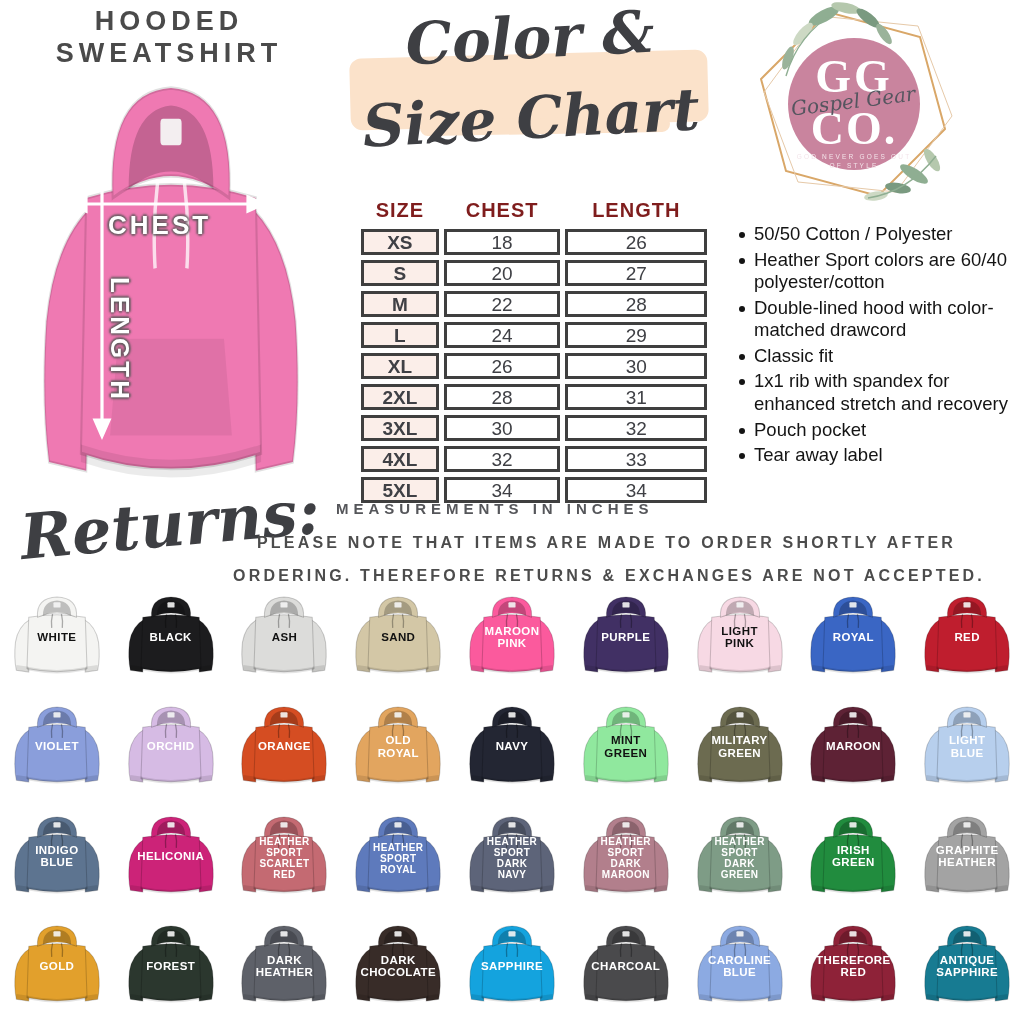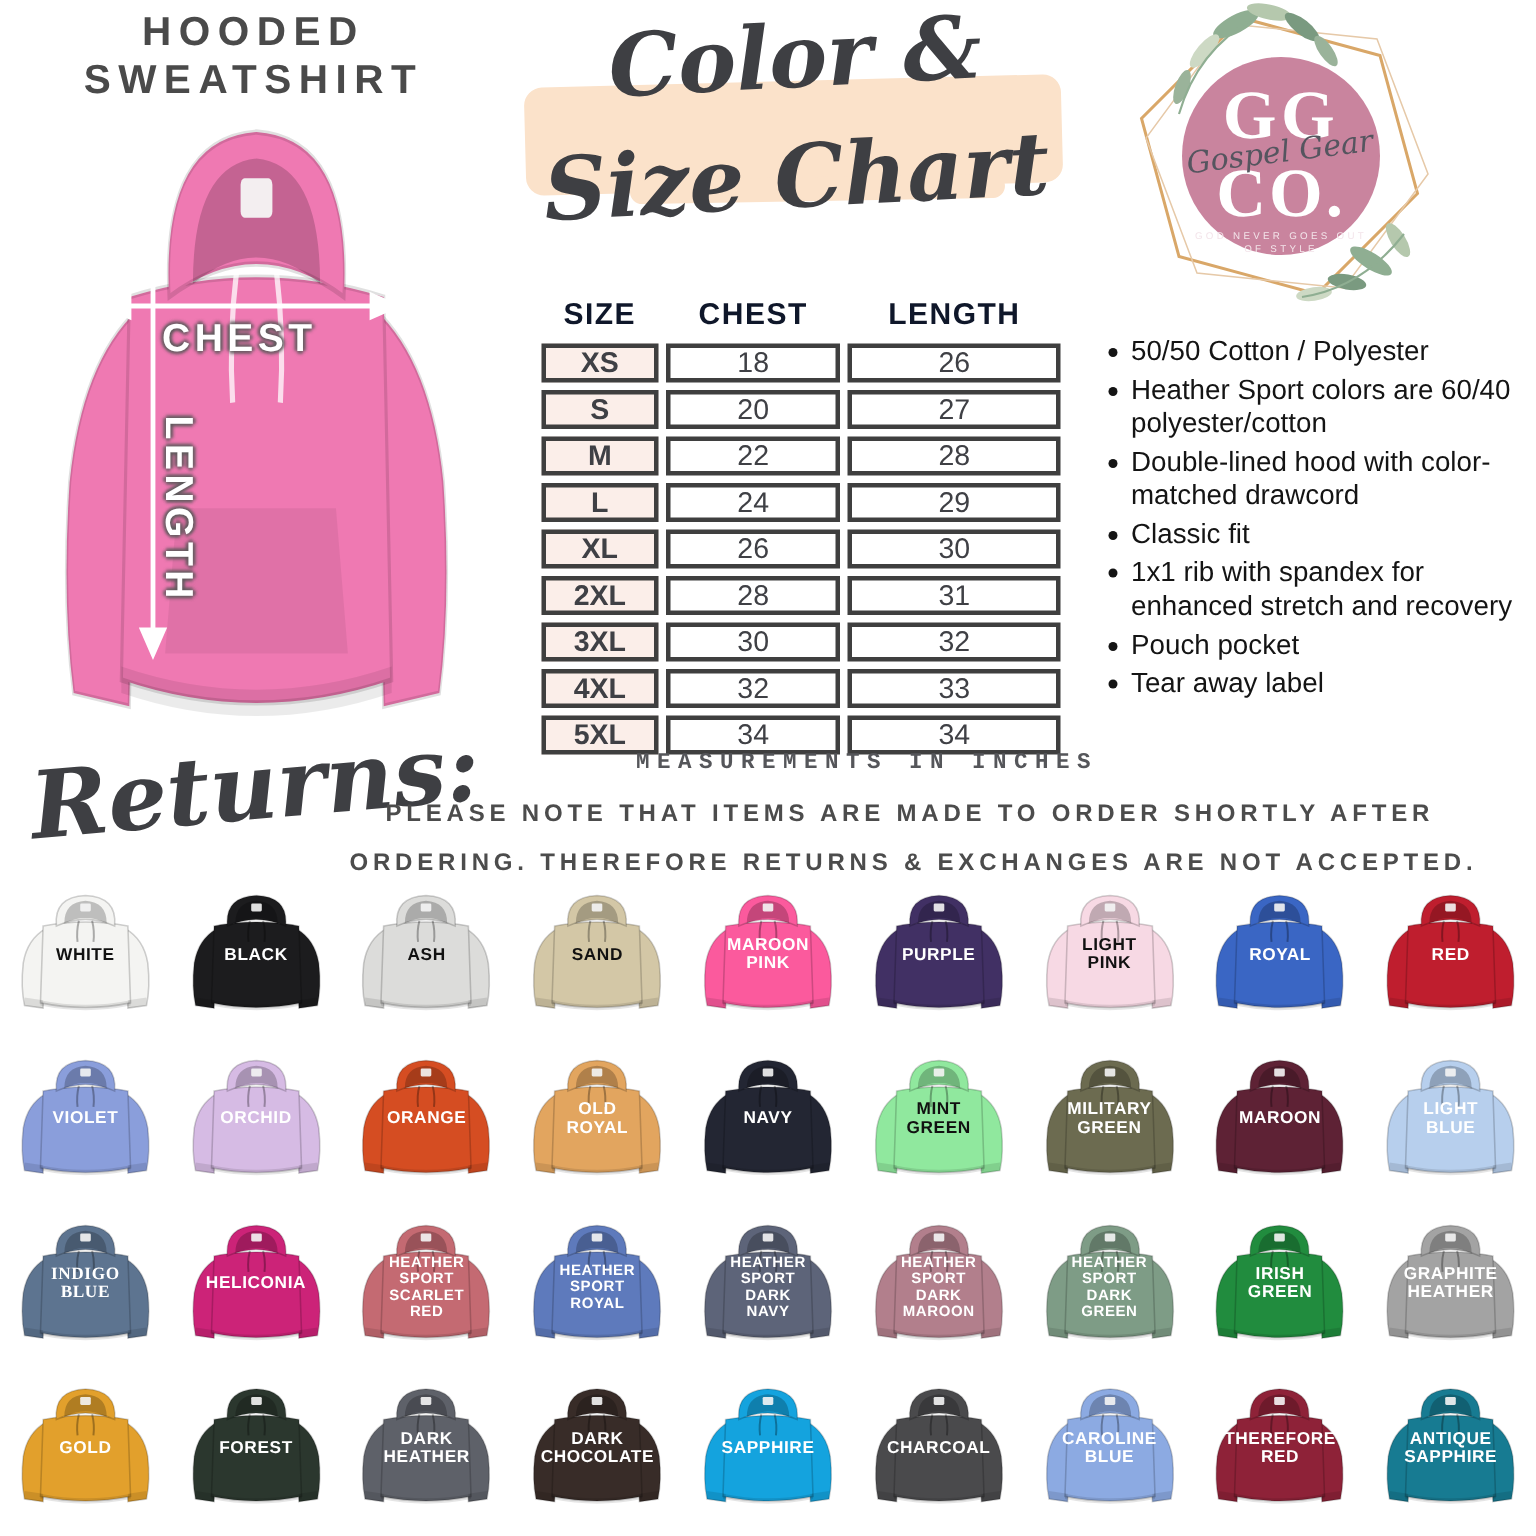--- a/index.html
+++ b/index.html
@@ -25,27 +25,27 @@
     background:#fbe2ca; border-radius:12px; transform:rotate(-1.5deg); }
   #brush-tail { position:absolute; left:420px; top:118px; width:250px; height:16px;
     background:#fbe2ca; border-radius:8px; transform:rotate(-1deg); }
   #title-line1 { position:absolute; left:340px; top:4px; width:380px; text-align:center;
     font-size:58px; transform:rotate(-3deg); }
   #title-line2 { position:absolute; left:336px; top:84px; width:390px; text-align:center;
     font-size:58px; transform:rotate(-3deg); }
 
   #size-table { position:absolute; left:356px; top:194px; width:356px;
     border-collapse:separate; border-spacing:5px 5px; }
-  #size-table th { font-size:20px; font-weight:700; color:#0f172a; letter-spacing:1px;
+  #size-table th { font-size:20px; font-weight:700; color:#7f1d1d; letter-spacing:1px;
     padding:0 0 2px 0; }
   #size-table td { border:3px solid #3f3f3f; background:#fff; text-align:center;
     font-size:19px; color:#3f4045; height:26px; line-height:1; }
   #size-table td.sz { background:#fbeee9; font-weight:700;margin-top:16px; }
-  #measure-note { position:absolute; left:336px; top:500px; width:396px; text-align:right;
-    font-size:15px; font-weight:700; letter-spacing:5px; color:#55565a;font-family:Liberation Mono, monospace; }
+  #measure-note { position:absolute; left:336px; top:500px; width:396px; text-align:left;
+    font-size:15px; font-weight:700; letter-spacing:5px; color:#55565a; }
 
   
   #logo { position:absolute; left:728px; top:-4px; width:252px; height:216px; }
   #logo svg { width:100%; height:100%; }
   #feature-list { position:absolute; left:737px; top:223px; width:290px; list-style:none; }
   #feature-list li { position:relative; padding-left:17px; font-size:18.5px; color:#141414;
     line-height:1.22; margin-bottom:3px; }
   #feature-list li::before { content:""; position:absolute; left:2px; top:9px; width:6px;
     height:6px; border-radius:50%; background:#141414; }
 
@@ -559,21 +559,21 @@
         <path class="part" d="M38,30 Q36,8 60,7 Q84,8 82,30 Q60,20 38,30 Z"></path>
       </g>
       <path d="M44,28 Q44,12 60,11 Q76,12 76,28 Q60,20 44,28 Z" fill="rgba(0,0,0,0.22)"></path>
       <rect x="56" y="13" width="8" height="6" rx="1" fill="#f5f5f5" opacity="0.9"></rect>
       <path d="M55,26 Q53,34 54,42" stroke="rgba(0,0,0,0.3)" fill="none" stroke-width="1.5"></path>
       <path d="M65,26 Q67,34 66,42" stroke="rgba(0,0,0,0.3)" fill="none" stroke-width="1.5"></path>
       <path d="M26,86 Q60,93 94,86 L94,90 Q60,97 26,90 Z" fill="rgba(0,0,0,0.10)"></path>
       <path d="M14,84 L28,86 L28,92 L14,90 Z" fill="rgba(0,0,0,0.10)"></path>
       <path d="M106,84 L92,86 L92,92 L106,90 Z" fill="rgba(0,0,0,0.10)"></path>
     </svg>
-    <div class="swatch-label" style="color: rgb(255, 255, 255); font-family: Liberation Serif, serif;">INDIGO
+    <div class="swatch-label" style="color: rgb(255, 255, 255);">INDIGO
 BLUE</div>
   </div>
         <div class="swatch" style="--c: #cc2378;">
     <svg class="hoodie" viewBox="0 0 120 100" aria-hidden="true">
       <g stroke="rgba(0,0,0,0.18)" stroke-width="1.2">
         <path class="part" d="M30,32 Q16,40 13,58 Q11,76 14,90 L28,92 Z"></path>
         <path class="part" d="M90,32 Q104,40 107,58 Q109,76 106,90 L92,92 Z"></path>
         <path class="part" d="M28,30 Q60,24 92,30 L94,88 Q60,95 26,88 Z"></path>
         <path class="part" d="M38,30 Q36,8 60,7 Q84,8 82,30 Q60,20 38,30 Z"></path>
       </g>

